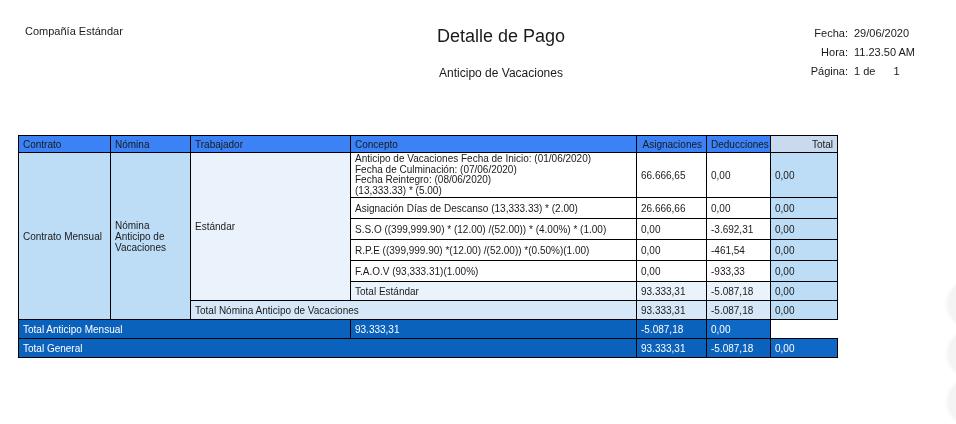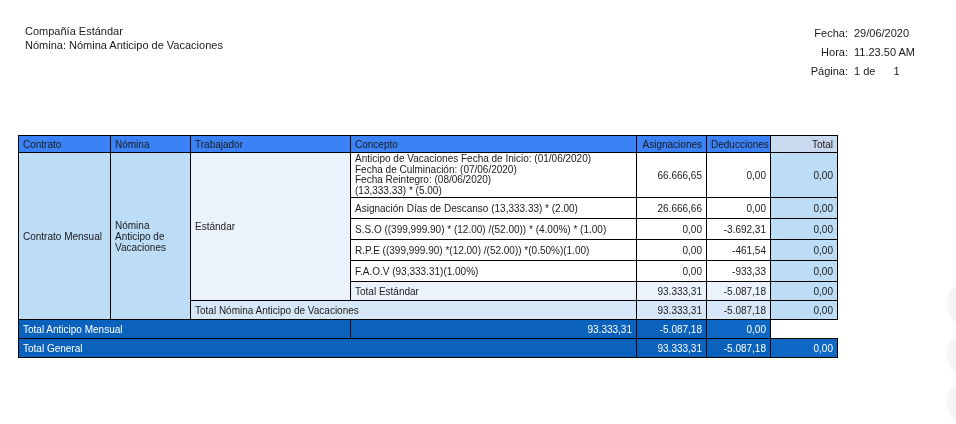--- a/index.html
+++ b/index.html
@@ -23,21 +23,21 @@
   .report-table th, .report-table td { border: 1.5px solid #000; padding: 1px 4px; overflow: hidden; }
   .report-table th { font-weight: normal; text-align: left; height: 17px; background: #3b82f6; }
   th.num-h { text-align: right; }
   th.th-total { background: #c9d9ee; text-align: right; }
 
   td { vertical-align: middle; background: #ffffff; }
   .cell-group { background: #bdddf7; vertical-align: middle; }
   .cell-worker { background: #eaf3fb; vertical-align: middle; }
   .cell-concept { text-align: left; }
   .multiline { white-space: pre-line; vertical-align: top; line-height: 10.5px; padding-top: 1px; }
-  .cell-num { text-align: right; }
+  .cell-num { text-align: left; }
   .cell-total { background: #bdddf7; }
 
   .row-subtotal td { background: #eaf3fb; }
   .row-subtotal td.cell-total { background: #bdddf7; }
   .row-nomina-total td { background: #d6e8f8; }
   .row-nomina-total td.cell-total { background: #bdddf7; }
   .row-dark td { background: #0b62bd; color: #ffffff; }
   .row-dark td.cell-total { background: #0f68c6; color: #ffffff; }
 
   tr.r1 { height: 42px; }
@@ -49,24 +49,25 @@
          background: #f4f4f5; box-shadow: 0 0 5px rgba(0,0,0,0.07); }
   .fab-1 { left: 948px; top: 281px; }
   .fab-2 { left: 948px; top: 331px; }
   .fab-3 { left: 948px; top: 379px; }
 </style>
 </head>
 <body>
 
 <div class="company-block">
   <div>Compañía Estándar</div>
-  <div>Nómina: Nómina Anticipo de Vacaciones</div>
 </div>
 
 <div class="title-block">
+  <div class="report-title">Detalle de Pago</div>
+  <div class="report-subtitle">Anticipo de Vacaciones</div>
 </div>
 
 <div class="meta-block">
   <div class="meta-row">
     <span class="meta-label">Fecha:</span>
     <span class="meta-value">29/06/2020</span>
   </div>
   <div class="meta-row">
     <span class="meta-label">Hora:</span>
     <span class="meta-value">11.23.50 AM</span>

